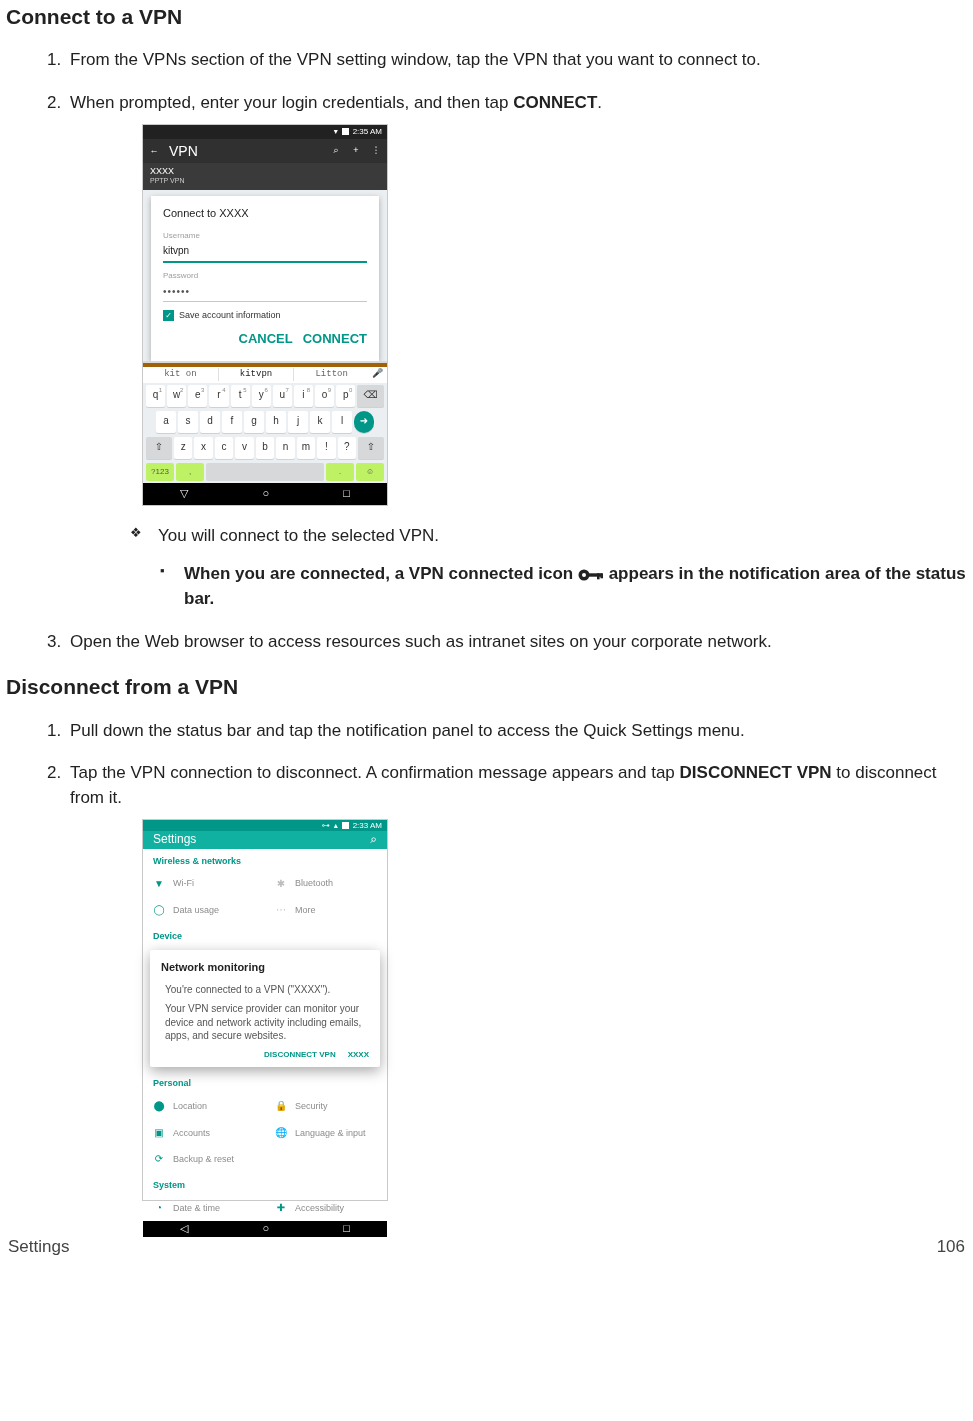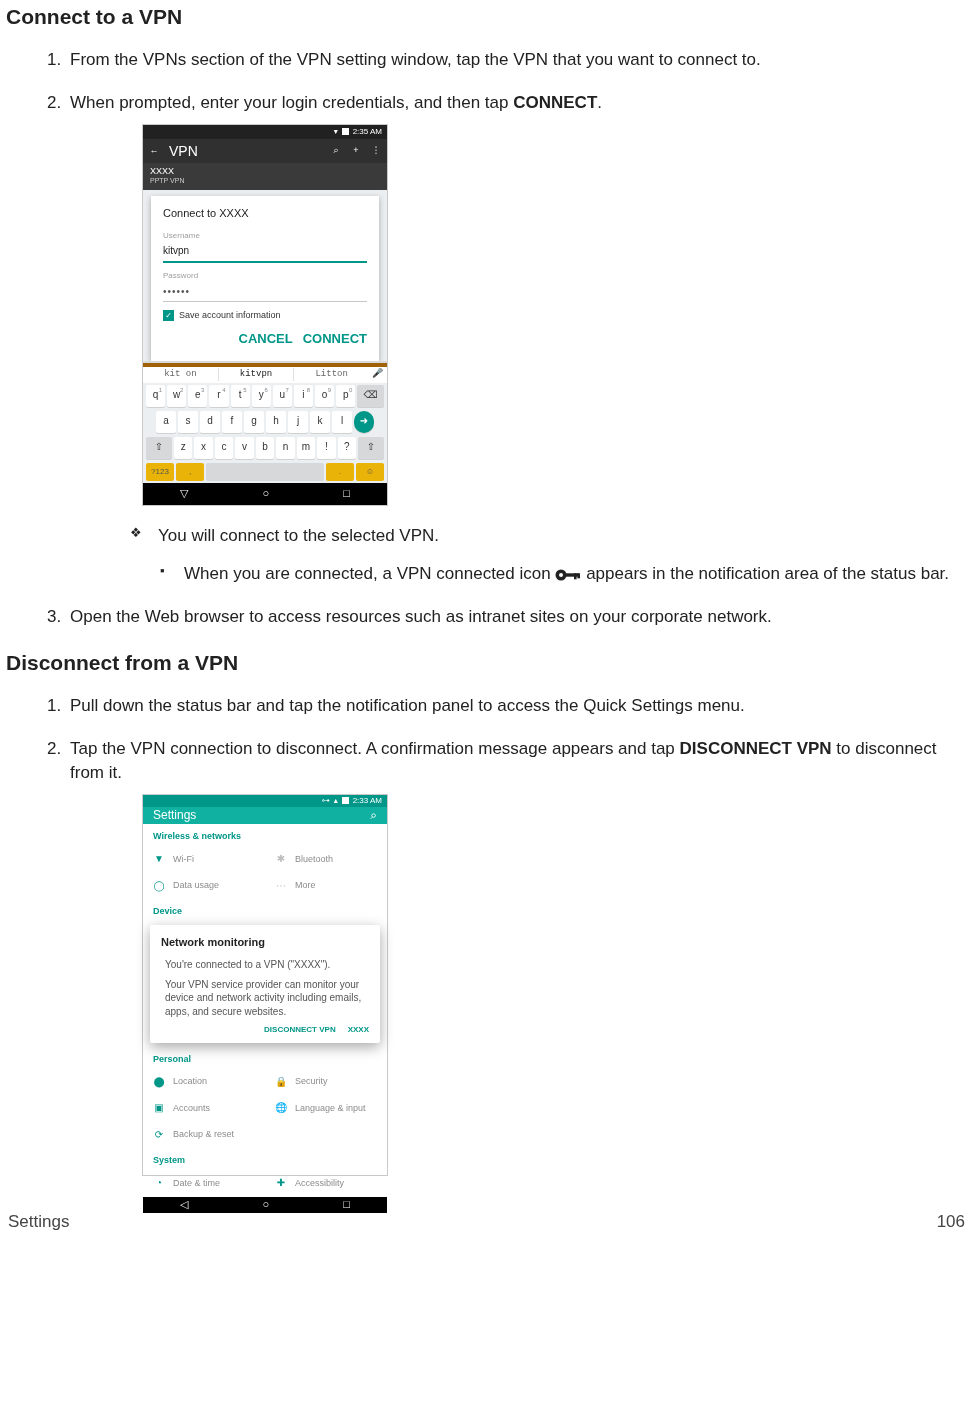--- a/index.html
+++ b/index.html
@@ -23,21 +23,21 @@
   h2.section {
     font-size: 21px;
     font-weight: bold;
     margin: 2px 0 16px 0;
   }
   ol.steps { margin: 0 0 18px 0; padding-left: 60px; }
   ol.steps > li { padding-left: 4px; margin-bottom: 18px; }
   ul.diamond { list-style: none; margin: 14px 0 8px 0; padding-left: 60px; }
   ul.diamond > li { position: relative; padding-left: 28px; margin-bottom: 10px; }
   ul.diamond > li::before { content: "❖"; position: absolute; left: 0; top: 0; font-size: 13px; }
-  ul.square { list-style: none; margin: 14px 0 10px 0; padding-left: 90px; }
+  ul.square { list-style: none; margin: 14px 0 10px 0; padding-left: 90px; font-weight: bold; }
   ul.square > li { position: relative; padding-left: 24px; margin-bottom: 10px; }
   ul.square > li::before { content: "▪"; position: absolute; left: 0; top: 0; font-size: 13px; }
   strong.ui { font-weight: bold; }
   svg.key-icon { vertical-align: middle; }
   .figure { margin: 8px 0 18px 72px; border: 1px solid #c9c9c9; }
 
   
   .phone1 { width: 246px; height: 382px; background: #eceff1; display: flex; flex-direction: column; font-size: 9px; color: #444; }
   .phone1 .statusbar { height: 14px; background: var(--status); color: #fff; display: flex; justify-content: flex-end; align-items: center; gap: 4px; padding: 0 5px; font-size: 8px; }
   .phone1 .statusbar .blank { width: 7px; height: 7px; background: #fff; }
@@ -61,21 +61,21 @@
   .phone1 .suggest span:last-of-type { border-right: none; }
   .phone1 .suggest .mic { width: 18px; text-align: center; color: #888; }
   .kb { background: #eceff1; }
   .kb .row { display: flex; justify-content: center; gap: 2px; padding: 2px 3px; }
   .kb .key { background: #fff; width: 20px; height: 22px; display: flex; align-items: center; justify-content: center; font-size: 10px; color: #333; border-radius: 2px; position: relative; box-shadow: 0 1px 0 rgba(0,0,0,.12); }
   .kb .key sup { position: absolute; top: 1px; right: 3px; font-size: 6px; color: #888; }
   .kb .key.wide { width: 28px; background: #d6d8da; }
   .kb .key.enter { background: var(--teal); color: #fff; border-radius: 11px; }
   .kb .row.bot { gap: 2px; }
   .kb .space { flex: 1; background: #d6d8da; border-radius: 2px; height: 18px; }
-  .kb .smk { width: 28px; height: 18px; background: #eab308; border-radius: 2px; display:flex;align-items:center;justify-content:center;font-size:8px;color:#555; }
+  .kb .smk { width: 28px; height: 18px; background: #bef264; border-radius: 2px; display:flex;align-items:center;justify-content:center;font-size:8px;color:#555; }
   .phone1 .navbar, .phone2 .navbar { height: 22px; background: #000; color: #fff; display: flex; justify-content: space-around; align-items: center; font-size: 11px; }
 
   
   .phone2 { width: 246px; height: 382px; background: #fff; display: flex; flex-direction: column; font-family: Arial, sans-serif; }
   .phone2 .statusbar { height: 14px; background: var(--teal); color: #fff; display: flex; justify-content: flex-end; align-items: center; gap: 4px; padding: 0 5px; font-size: 8px; }
   .phone2 .statusbar .blank { width: 7px; height: 7px; background: #fff; }
   .phone2 .appbar { height: 26px; background: #10b1a1; color: #fff; display: flex; align-items: center; justify-content: space-between; padding: 0 10px; font-size: 12px; }
   .phone2 .sh { font-size: 9px; font-weight: bold; color: var(--teal); padding: 6px 10px 3px; }
   .phone2 .row2 { display: flex; }
   .phone2 .cell { flex: 1; display: flex; align-items: center; gap: 8px; padding: 6px 10px; font-size: 9px; color: #8c8c8c; }

